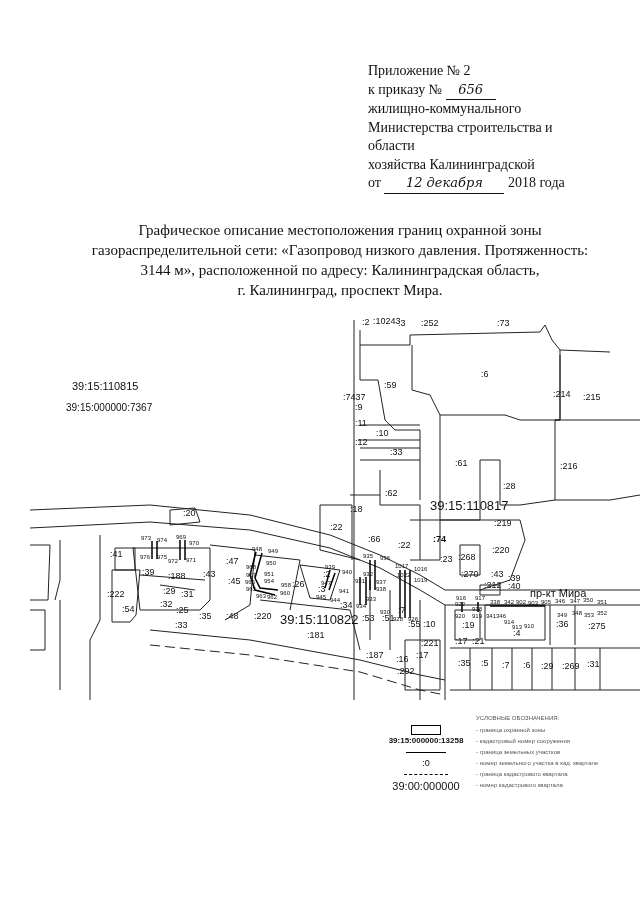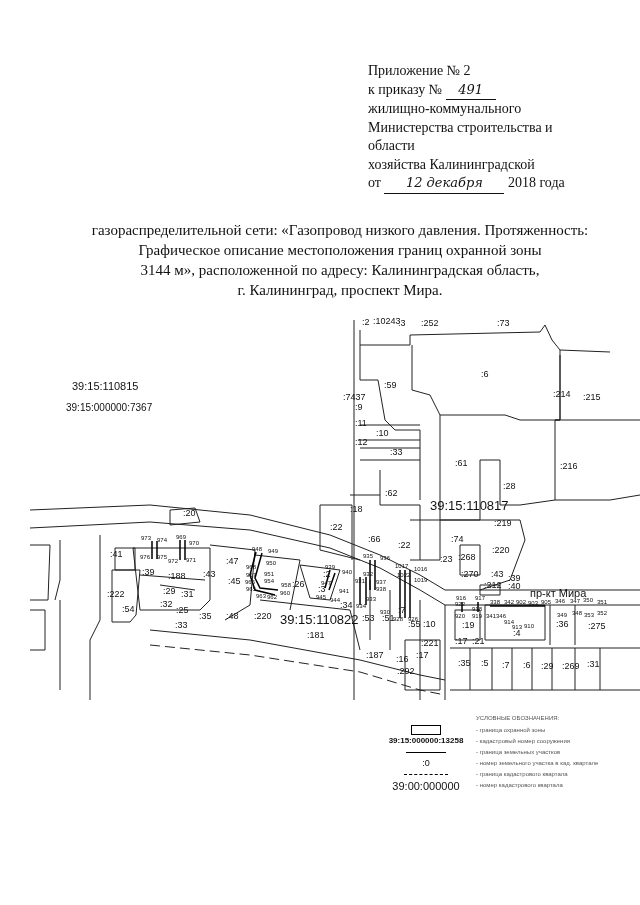--- a/index.html
+++ b/index.html
@@ -20,36 +20,36 @@
   .legend .sym { position:absolute; left:0; width:92px; text-align:center; font-size:9px; }
   .legend .desc { position:absolute; left:96px; font-size:6px; color:#555; top:2px; }
 </style>
 </head>
 <body>
 
 <div class="appendix">
   <div class="line">Приложение № 2</div>
   <div class="line">
     <span>к приказу №</span>
-    <span class="hand num">491</span>
+    <span class="hand num">656</span>
   </div>
   <div class="line">жилищно-коммунального</div>
   <div class="line">Министерства строительства и</div>
   <div class="line">области</div>
   <div class="line">хозяйства Калининградской</div>
   <div class="line">
     <span>от</span>
     <span class="hand date">12 декабря</span>
     <span>2018 года</span>
   </div>
 </div>
 
 <div class="title">
+  <div>Графическое описание местоположения границ охранной зоны</div>
   <div style="white-space:nowrap;margin-left:-40px;margin-right:-40px;">газораспределительной сети: «Газопровод низкого давления. Протяженность:</div>
-  <div>Графическое описание местоположения границ охранной зоны</div>
   <div>3144 м», расположенной по адресу: Калининградская область,</div>
   <div>г. Калининград, проспект Мира.</div>
 </div>
 
 <svg style="position:absolute;left:0;top:0;" width="640" height="905" viewBox="0 0 640 905">
   <g fill="none" stroke="#222" stroke-width="1">
 
     <path d="M354 320 V700"></path>
     <path d="M360 330 L360 345 L410 345 L410 335 L540 332 L545 325 L552 340 L560 350 L610 352"></path>
     <path d="M412 345 V390 L430 395 L440 415 L505 415 L520 420 L560 420 V355"></path>
@@ -133,21 +133,21 @@
       <span class="lbl" style="left: 390px; top: 447px;">:33</span>
       <span class="lbl" style="left: 455px; top: 458px;">:61</span>
       <span class="lbl" style="left: 560px; top: 461px;">:216</span>
       <span class="lbl" style="left: 503px; top: 481px;">:28</span>
       <span class="lbl" style="left: 385px; top: 488px;">:62</span>
       <span class="lbl" style="left: 350px; top: 504px;">:18</span>
       <span class="lbl" style="left: 494px; top: 518px;">:219</span>
       <span class="lbl" style="left: 330px; top: 522px;">:22</span>
       <span class="lbl" style="left: 368px; top: 534px;">:66</span>
       <span class="lbl" style="left: 398px; top: 540px;">:22</span>
-      <span class="lbl" style="left: 451px; top: 534px;">:74</span>
+      <span class="lbl" style="left: 433px; top: 534px; font-weight: bold;">:74</span>
       <span class="lbl" style="left: 492px; top: 545px;">:220</span>
       <span class="lbl" style="left: 440px; top: 554px;">:23</span>
       <span class="lbl" style="left: 458px; top: 552px;">:268</span>
       <span class="lbl" style="left: 461px; top: 569px;">:270</span>
       <span class="lbl" style="left: 491px; top: 569px;">:43</span>
       <span class="lbl" style="left: 484px; top: 580px;">:212</span>
       <span class="lbl" style="left: 508px; top: 573px;">:39</span>
       <span class="lbl" style="left: 508px; top: 581px;">:40</span>
       <span class="lbl" style="left: 183px; top: 508px;">:20</span>
       <span class="lbl" style="left: 110px; top: 549px;">:41</span>

